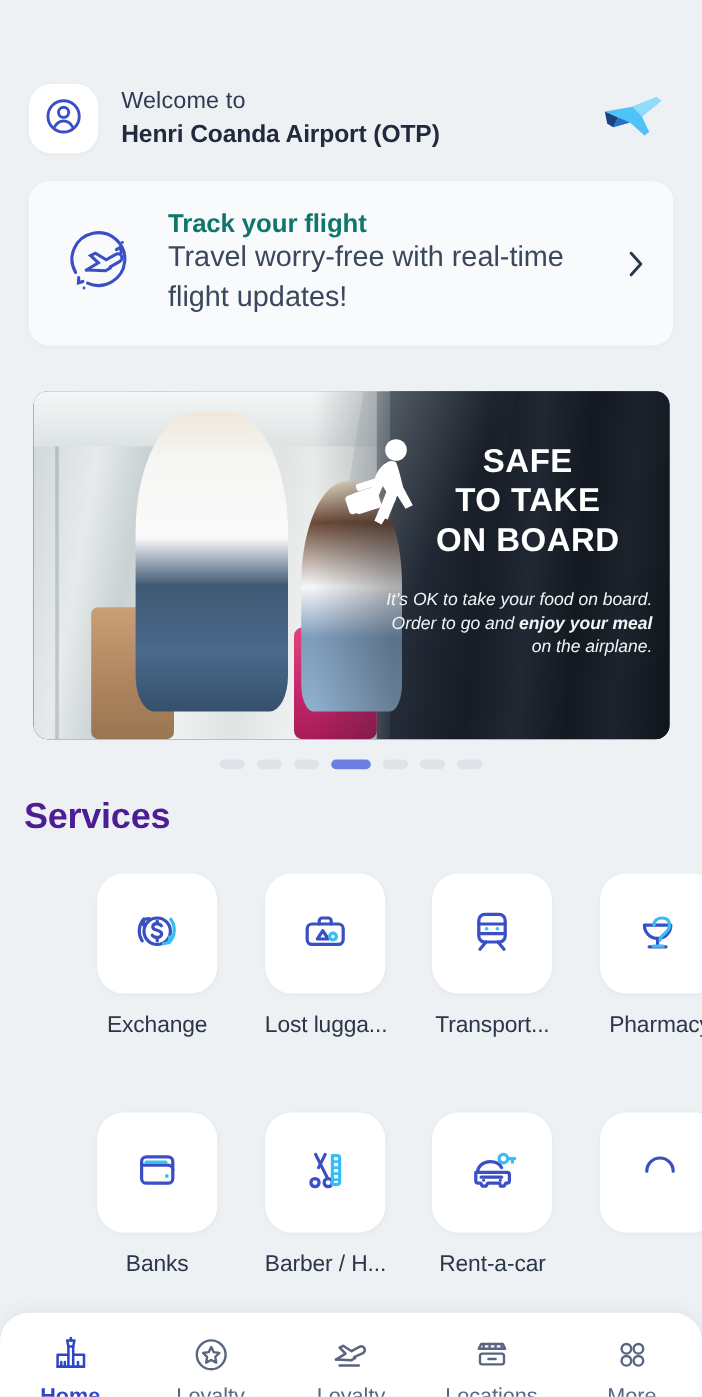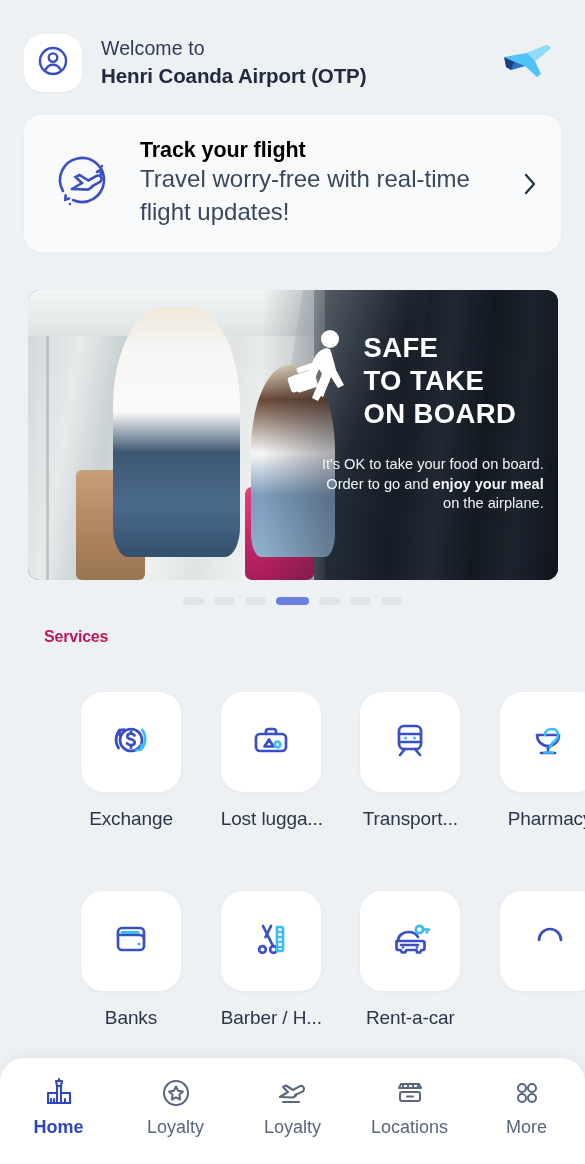--- a/index.html
+++ b/index.html
@@ -5,40 +5,40 @@
   * { box-sizing: border-box; margin: 0; padding: 0; }
   html, body {
     width: 585px; height: 1164px;
     background: #eef1f4;
     font-family: "Liberation Sans", sans-serif;
     overflow: hidden;
   }
   .screen { position: relative; width: 585px; height: 1164px; background: #eef1f4; }
 
   
-  .header { display: flex; align-items: center; padding: 22px 24px 0 24px; height: 104px; }
+  .header { display: flex; align-items: center; padding: 22px 24px 0 24px; height: 104px; margin-top: 36px; }
   .avatar-btn {
     width: 58px; height: 58px; background: #ffffff; border-radius: 19px;
     display: flex; align-items: center; justify-content: center; flex: 0 0 auto;
     box-shadow: 0 1px 3px rgba(40,60,90,.05);
   }
   .welcome-block { margin-left: 19px; flex: 1 1 auto; }
   .welcome-small { font-size: 19.5px; color: #2e3a4f; line-height: 1.38; font-weight: 400; letter-spacing: .1px; }
   .welcome-big { font-size: 20.5px; color: #222b3d; font-weight: 700; line-height: 1.38; letter-spacing: -.1px; }
   .brand-logo { width: 58px; height: 40px; flex: 0 0 auto; margin-right: 6px; }
 
   
   .track-card {
     position: absolute; left: 24px; top: 115px; width: 537px; height: 137px;
     background: #f9fafb; border-radius: 17px; display: flex; align-items: center;
     padding: 0 18px 0 26px; box-shadow: 0 1px 4px rgba(40,60,90,.04);
   }
   .track-icon { width: 66px; height: 66px; flex: 0 0 auto; }
   .track-text { flex: 1 1 auto; margin-left: 24px; }
-  .track-title { font-size: 21.5px; font-weight: 700; color: #000000; letter-spacing: -.1px; margin-bottom: 0; }
+  .track-title { font-size: 21.5px; font-weight: 700; color: #0f766e; letter-spacing: -.1px; margin-bottom: 0; }
   .track-sub { font-size: 24px; color: #3a475c; line-height: 1.36; font-weight: 400; }
   .track-chevron { width: 26px; flex: 0 0 auto; display: flex; justify-content: center; }
 
   
   .promo {
     position: absolute; left: 28px; top: 290px; width: 530px; height: 290px;
     border-radius: 12px; overflow: hidden;
     background: #1d2430;
   }
   .promo-photo { position: absolute; inset: 0; }
@@ -92,40 +92,42 @@
   .promo-overlay {
     position: absolute; inset: 0;
     background: linear-gradient(90deg, rgba(16,22,30,0) 44%, rgba(16,22,30,.30) 56%, rgba(14,19,26,.48) 72%, rgba(12,17,23,.55) 100%);
   }
   .promo-copy { position: absolute; right: 0; top: 0; width: 54%; height: 100%; color:#fff; }
   .walker { position: absolute; left: 5%; top: 13%; width: 74px; height: 92px; }
   .promo-head {
     position: absolute; left: 32%; top: 14%;
     font-size: 27.5px; font-weight: 700; line-height: 1.2; letter-spacing: .4px;
     font-family: "Liberation Sans", sans-serif;
+    text-align: center;
   }
   .promo-body {
     position: absolute; left: 4%; right: 5%; top: 57%;
     font-size: 14.6px; line-height: 1.32; text-align: right; font-weight: 400;
     color: #f2f4f6;
+    font-style: italic;
   }
   .promo-body .b { font-weight: 700; }
   .promo-body .l1 { display:block; }
   .promo-body .l2 { display:block; }
   .promo-body .l3 { display:block; }
 
   
   .dots { position: absolute; left: 0; right: 0; top: 597px; display: flex; justify-content: center; gap: 10px; }
   .dot { width: 21px; height: 8px; border-radius: 4px; background: #dfe3e9; }
   .dot.active { width: 33px; background: #6a7fe0; }
 
   
   .services-title {
-    position: absolute; left: 44px; top: 628px;
-    font-size: 16px; font-weight: 700; color: #be185d; letter-spacing: -.2px;
+    position: absolute; left: 20px; top: 628px;
+    font-size: 30px; font-weight: 700; color: #4c1d95; letter-spacing: -.2px;
   }
   .grid {
     position: absolute; left: 33px; top: 692px; width: 519px;
     display: grid; grid-template-columns: repeat(4, 100px); column-gap: 39.7px; row-gap: 61px;
   }
   .tile-wrap { width: 100px; margin-left: 48px; }
   .tile {
     width: 100px; height: 100px; background: #fff; border-radius: 22px;
     display: flex; align-items: center; justify-content: center;
     box-shadow: 0 1px 4px rgba(40,60,90,.05);

